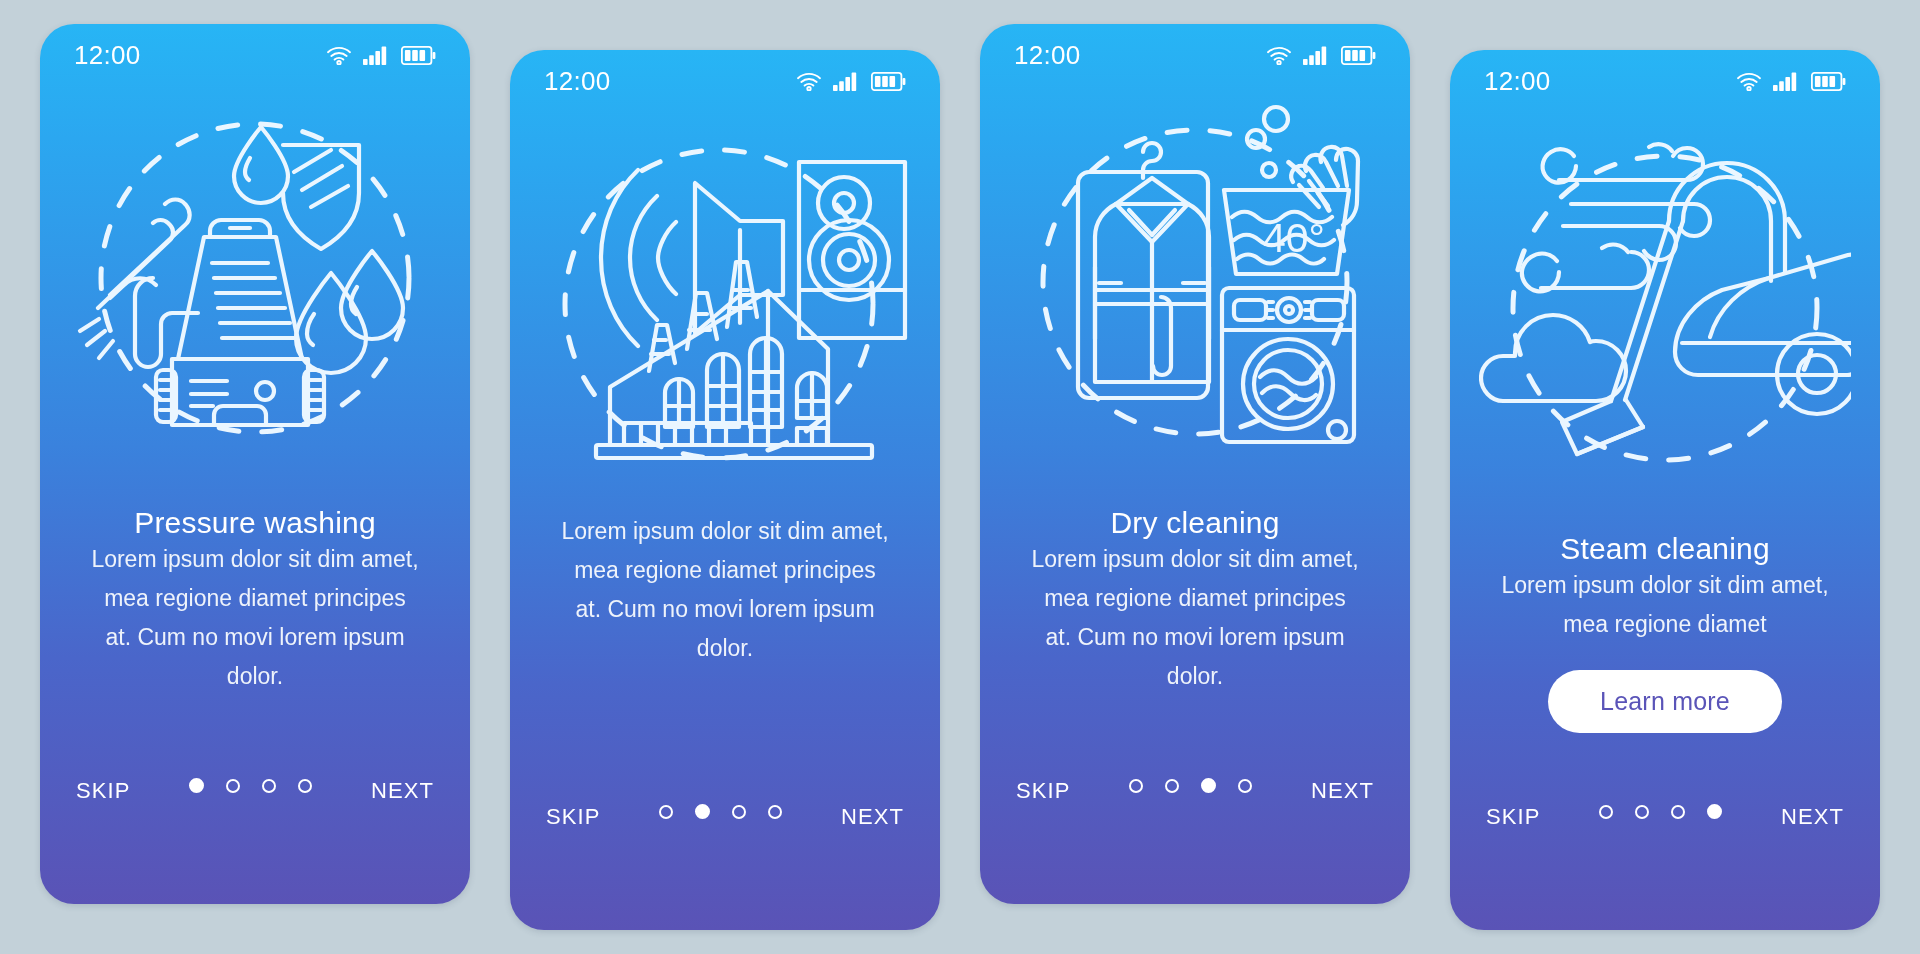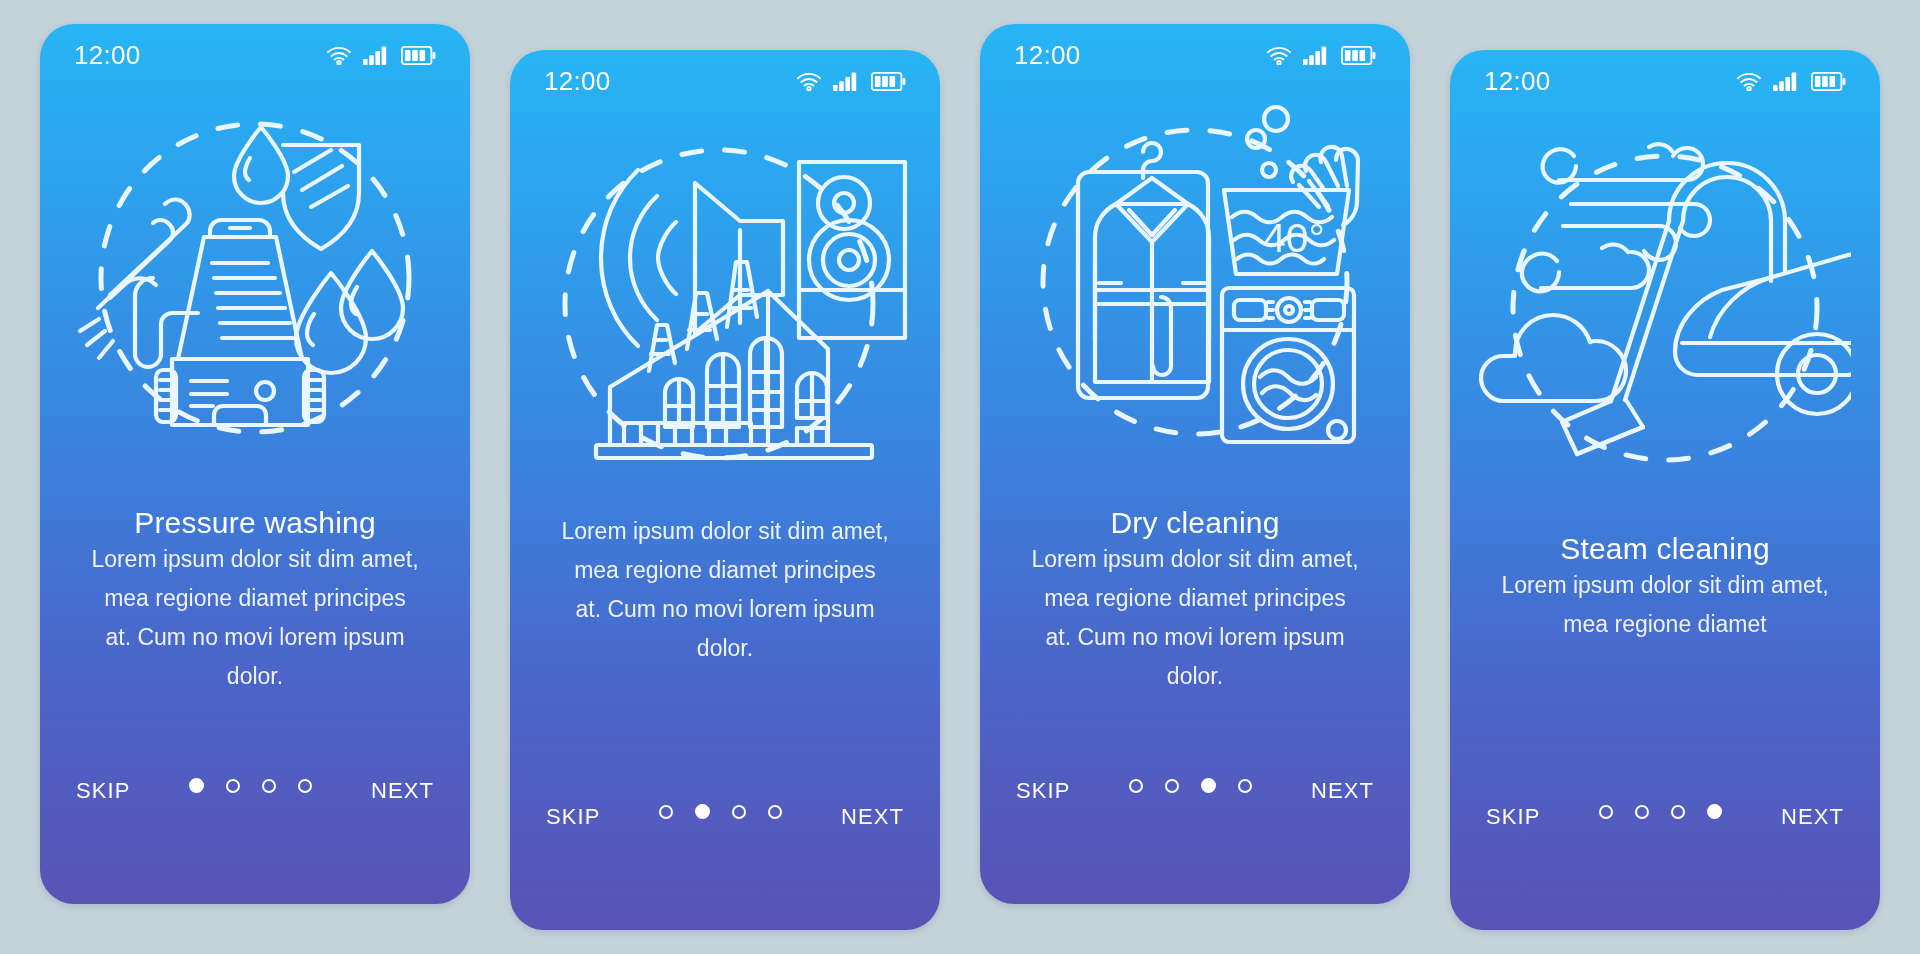--- a/index.html
+++ b/index.html
@@ -502,20 +502,21 @@
           <path d="M290 160c-28 9-51 31-59 59"></path>
           <circle cx="338" cy="256" r="40"></circle>
           <circle cx="338" cy="256" r="19"></circle>
         </g>
       </svg>
     </div>
 
     <div class="texts">
       <div class="title">Steam cleaning</div>
       <div class="body-copy">Lorem ipsum dolor sit dim amet, mea regione diamet</div>
+      <button class="learn-more">Learn more</button>
     </div>
 
     <div class="bottom-nav">
       <span class="nav-skip">SKIP</span>
       <span class="dots">
         <span class="dot"></span>
         <span class="dot"></span>
         <span class="dot"></span>
         <span class="dot active"></span>
       </span>

